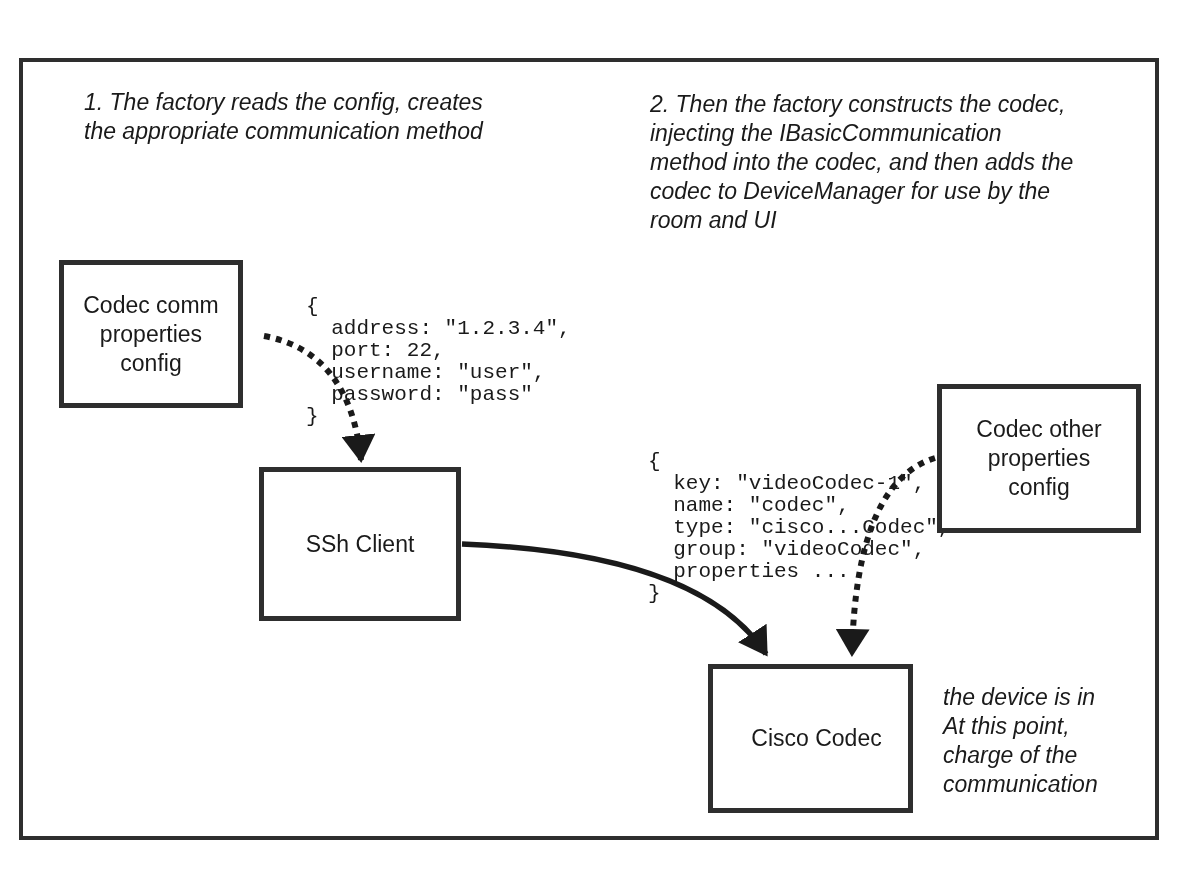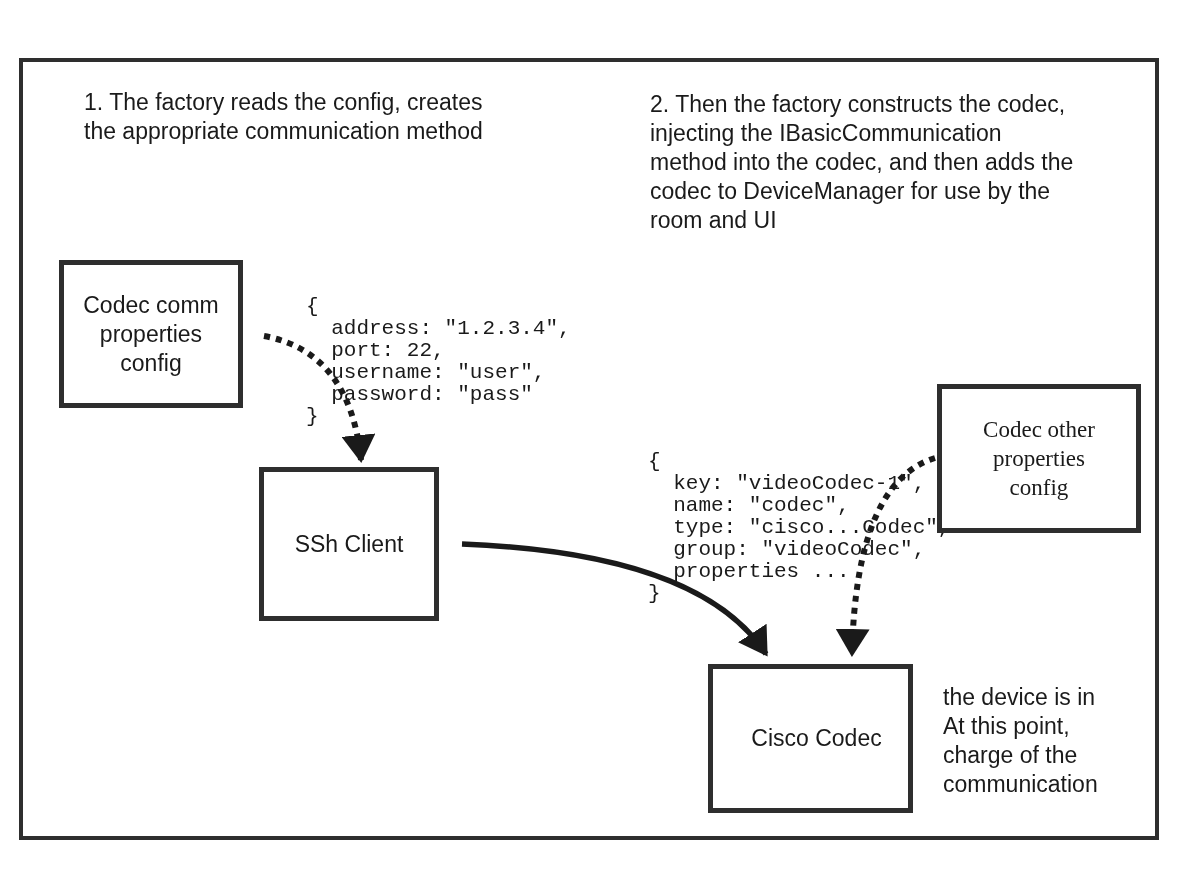--- a/index.html
+++ b/index.html
@@ -23,28 +23,29 @@
     position:absolute;
     border:5px solid var(--frame);
     background:var(--bg);
     display:flex; flex-direction:column;
     align-items:center; justify-content:center;
     text-align:center;
     font-size:23px; line-height:29px;
     z-index:2;
   }
   .node-codec-comm  { left:59px;  top:260px; width:184px; height:148px; }
-  .node-ssh-client  { left:259px; top:467px; width:180px; height:154px; }
-  .node-codec-other { left:937px; top:384px; width:204px; height:149px;font-family:Liberation Serif, serif; }
+  .node-ssh-client  { left:259px; top:467px; width:202px; height:154px; }
+  .node-codec-other { left:937px; top:384px; width:204px; height:149px; }
   .node-cisco-codec { left:708px; top:664px; width:205px; height:149px;padding-left:12px; }
 
   .note {
     position:absolute;
     font-size:23px; line-height:29px;
     z-index:1;
+    font-style:italic;
   }
   .note-step1    { left:84px;  top:88px;  }
   .note-step2    { left:650px; top:90px;  }
   .note-endpoint { left:943px; top:683px; }
 
   .code {
     position:absolute;
     font-family:"Liberation Mono","DejaVu Sans Mono", monospace;
     font-size:21px; line-height:22px;
     white-space:pre;

